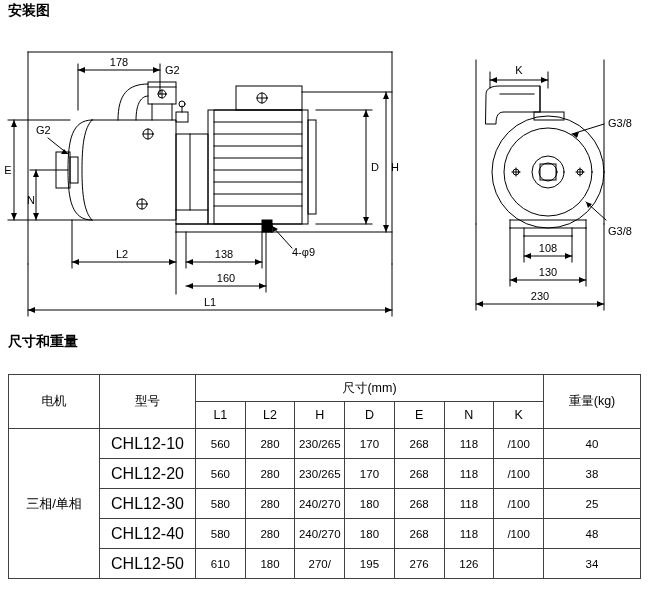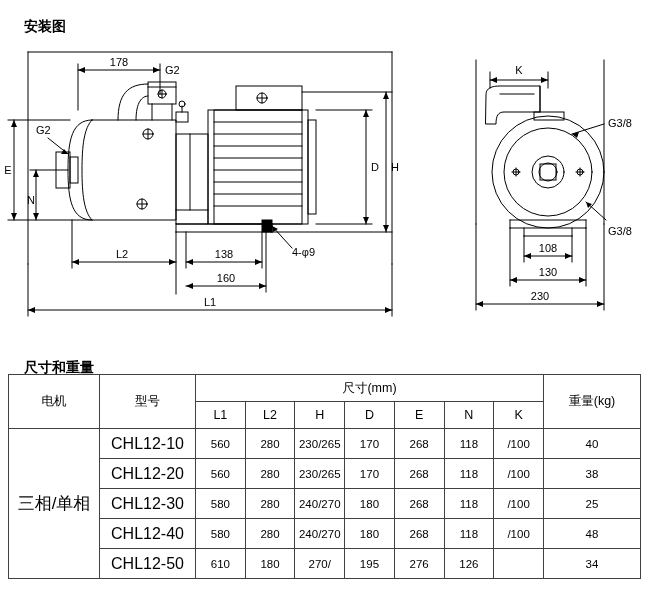--- a/index.html
+++ b/index.html
@@ -17,32 +17,32 @@
   }
   .page {
     position: relative;
     width: 649px;
     height: 596px;
   }
   .section-title {
     font-size: 14px;
     font-weight: bold;
     color: #000;
-    margin: 16px;
+    margin: 0;
     padding: 0;
   }
   #title-install {
     position: absolute;
     left: 8px;
     top: 2px;
   }
   #title-dims {
     position: absolute;
     left: 8px;
-    top: 343px;
+    top: 333px;
   }
   #drawing-area {
     position: absolute;
     left: 0px;
     top: 24px;
     width: 573px;
     height: 310px;
   }
   
   #dims-table-wrap {
@@ -72,21 +72,21 @@
   .th-model { width: 95px; font-size: 13px; }
   .th-dims  { font-size: 13px; }
   .th-weight{ width: 96px; font-size: 13px; }
   .col-l1 { width: 55px; }
   .col-l2 { width: 55px; }
   .col-h  { width: 80px; }
   .col-d  { width: 52px; }
   .col-e  { width: 52px; }
   .col-n  { width: 46px; }
   .col-k  { width: 46px; }
-  .cell-motor { font-size: 17px; }
+  .cell-motor { font-size: 13px; }
   .cell-model { font-size: 16px; }
   .row-h { height: 30px; }
 </style>
 </head>
 <body>
 
 <div class="page">
 
   <div class="section-title" id="title-install">安装图</div>
 

